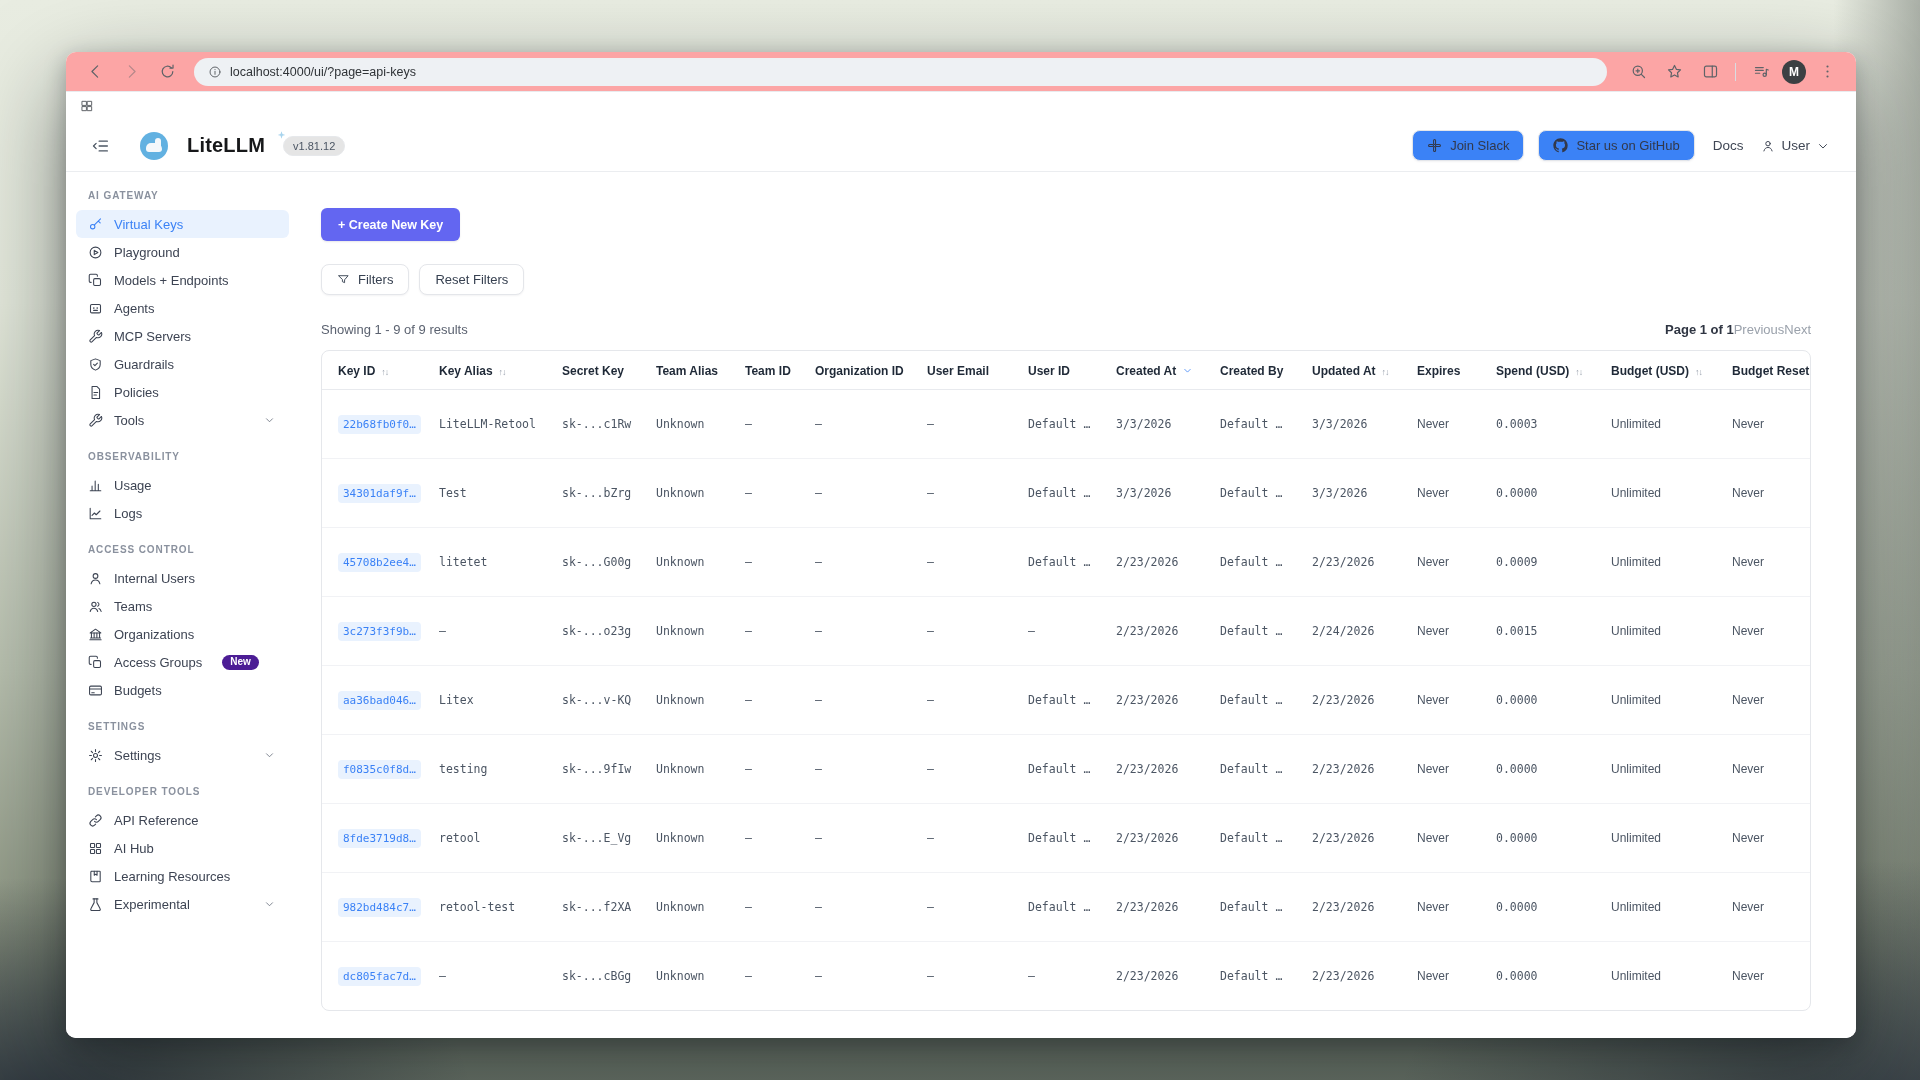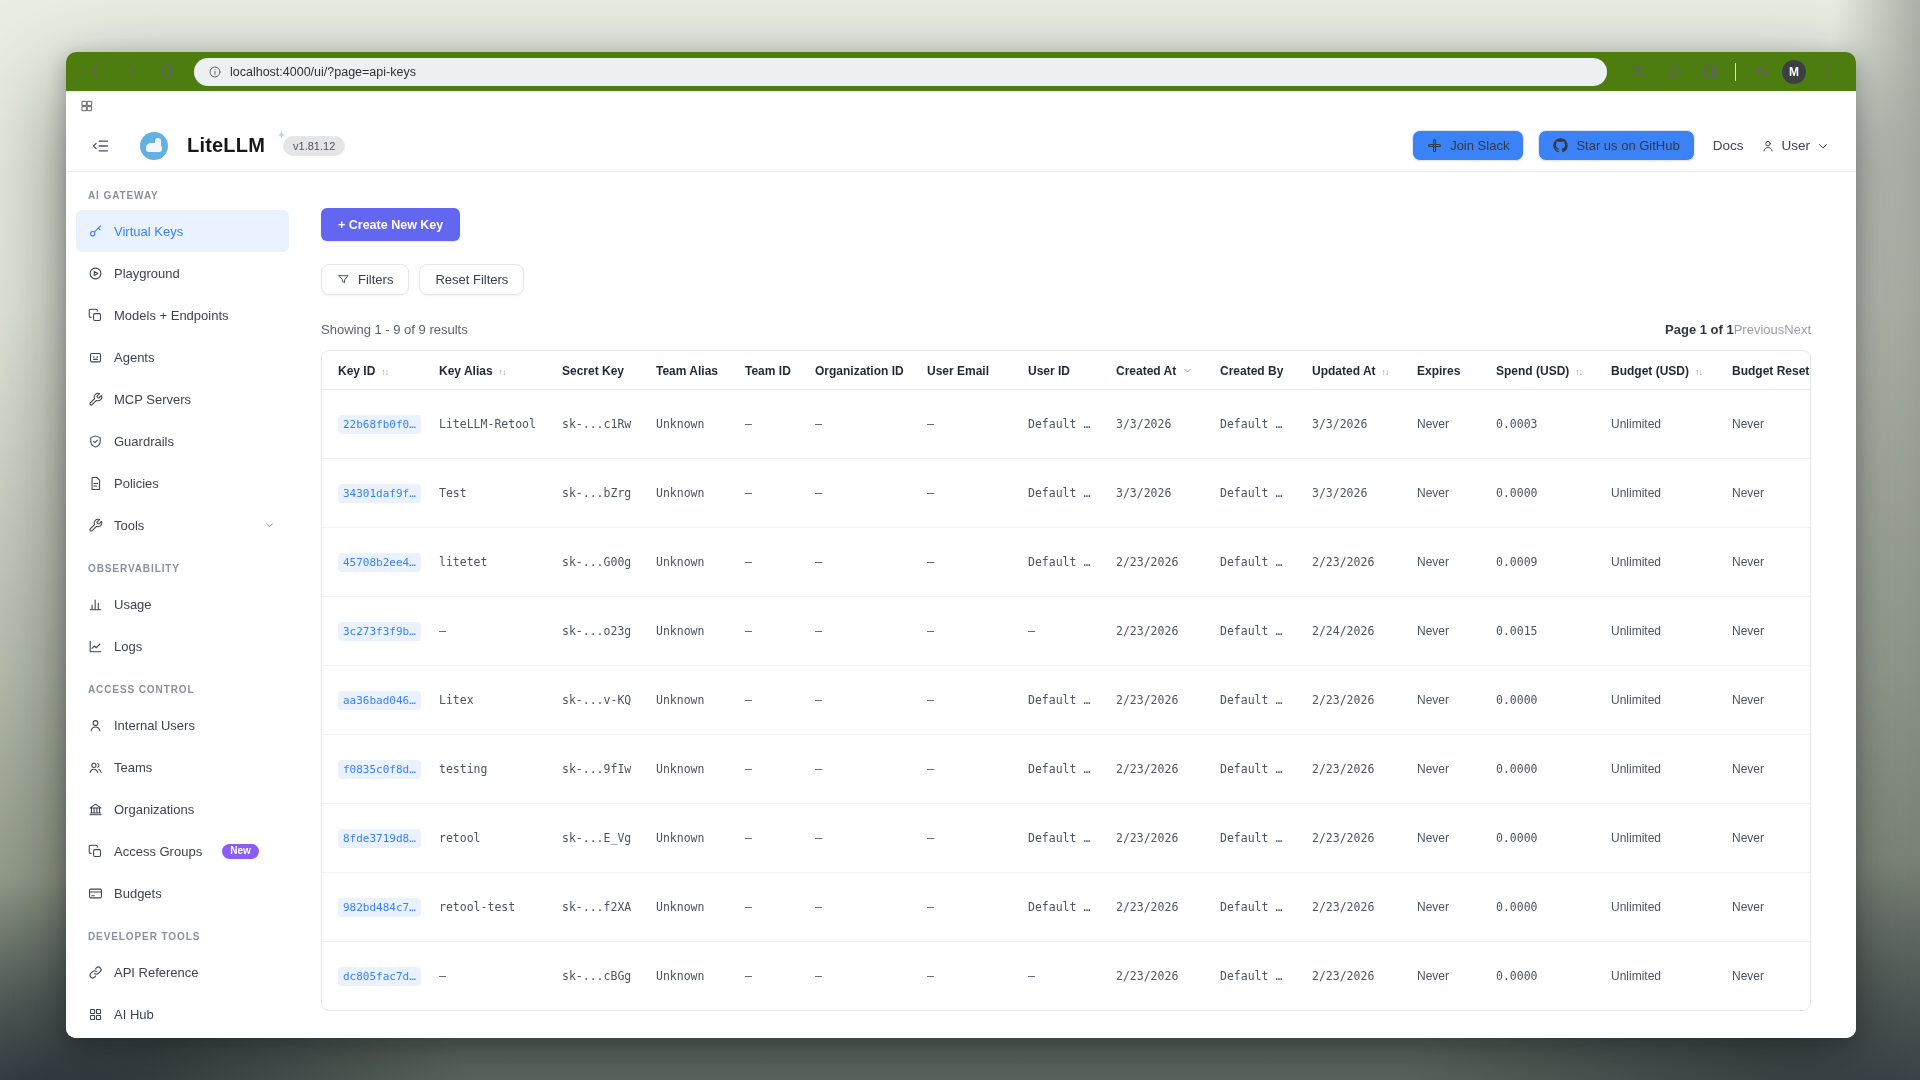--- a/index.html
+++ b/index.html
@@ -15,21 +15,21 @@
   }
   .window{
     position:absolute; left:66px; top:52px; width:1790px; height:986px;
     background:#fff; border-radius:10px; overflow:hidden;
     box-shadow:0 34px 90px rgba(10,15,20,.5), 0 6px 22px rgba(10,15,20,.28);
     display:flex; flex-direction:column;
   }
 
   
   .toolbar{
-    height:40px; flex:0 0 40px; background:#4d7c0f; border-bottom:1px solid #e9ebee;
+    height:40px; flex:0 0 40px; background:#fca5a5; border-bottom:1px solid #e9ebee;
     display:flex; align-items:center; padding:0 14px; gap:6px; color:#5f6368;
   }
   .tb-ic{ width:30px; height:30px; border-radius:50%; display:flex; align-items:center; justify-content:center; }
   .tb-ic svg{ width:17px; height:17px; }
   .tb-ic.dim svg{ opacity:.45; }
   .urlbar{
     flex:1; height:28px; background:#eef1f4; border-radius:14px; margin:0 10px 0 6px;
     display:flex; align-items:center; gap:8px; padding:0 14px; color:#5f6368;
   }
   .urlbar svg{ width:14px; height:14px; }
@@ -74,29 +74,29 @@
 
   
   .app-body{ flex:1; display:flex; min-height:0; background:#fff; }
   .sidebar{ width:235px; flex:0 0 235px; padding:10px 12px 0 10px; overflow:hidden; }
   .side-section-label{
     font-size:10px; font-weight:700; letter-spacing:.09em; color:#8a919e;
     text-transform:uppercase; padding:0 12px; margin:17px 0 9px;
   }
   .sidebar .side-section:first-child .side-section-label{ margin-top:8px; }
   .side-item{
-    height:42px; display:flex; align-items:center; gap:11px; padding:0 12px;
+    height:28px; display:flex; align-items:center; gap:11px; padding:0 12px;
     border-radius:6px; color:#3d4453; font-size:13px; cursor:pointer; white-space:nowrap;
   }
   .side-item svg{ width:15px; height:15px; flex:0 0 15px; }
   .side-item.active{ background:#e9f2fe; color:#3b82f6; }
   .side-item .chev{ margin-left:auto; color:#6b7280; display:flex; }
   .side-item .chev svg{ width:12px; height:12px; }
   .new-badge{
-    margin-left:9px; background:#8b5cf6; color:#fff; font-size:10px; font-weight:600;
+    margin-left:9px; background:#4c1d95; color:#fff; font-size:10px; font-weight:600;
     padding:2.5px 8px; border-radius:999px; line-height:1;
   }
 
   .main{ flex:1; padding:36px 45px 0 20px; min-width:0; }
   .create-btn{
     background:#6366f1; color:#fff; border:none; border-radius:6px; height:33px;
     padding:0 17px; font-size:12.5px; font-weight:600; font-family:inherit; cursor:pointer;
     box-shadow:0 1px 2px rgba(16,24,40,.1);
   }
   .filters-row{ margin-top:23px; display:flex; gap:10px; }
@@ -415,20 +415,37 @@
               <span style="display:flex">
                 <svg viewBox="0 0 24 24" fill="none" stroke="currentColor" stroke-width="1.7" stroke-linecap="round" stroke-linejoin="round">
                   <rect x="2.5" y="5" width="19" height="14" rx="2"></rect>
                   <path d="M2.5 9.5h19M6 15.5h4"></path>
                 </svg>
               </span>
               <span>Budgets</span>
             </div>
           </div>
           <div class="side-section">
+            <div class="side-section-label">Settings</div>
+            <div class="side-item">
+              <span style="display:flex">
+                <svg viewBox="0 0 24 24" fill="none" stroke="currentColor" stroke-width="1.7" stroke-linecap="round" stroke-linejoin="round">
+                  <circle cx="12" cy="12" r="3.2"></circle>
+                  <path d="M12 2.5v3M12 18.5v3M2.5 12h3M18.5 12h3M5.2 5.2l2.1 2.1M16.7 16.7l2.1 2.1M18.8 5.2l-2.1 2.1M7.3 16.7l-2.1 2.1"></path>
+                </svg>
+              </span>
+              <span>Settings</span>
+              <span class="chev">
+                <svg viewBox="0 0 24 24" fill="none" stroke="currentColor" stroke-width="1.7" stroke-linecap="round" stroke-linejoin="round">
+                  <path d="M6 9.5l6 6 6-6"></path>
+                </svg>
+              </span>
+            </div>
+          </div>
+          <div class="side-section">
             <div class="side-section-label">Developer Tools</div>
             <div class="side-item">
               <span style="display:flex">
                 <svg viewBox="0 0 24 24" fill="none" stroke="currentColor" stroke-width="1.7" stroke-linecap="round" stroke-linejoin="round">
                   <path d="M10.5 13.5a4.2 4.2 0 0 0 6 0l3-3a4.24 4.24 0 0 0-6-6l-1.7 1.7"></path>
                   <path d="M13.5 10.5a4.2 4.2 0 0 0-6 0l-3 3a4.24 4.24 0 0 0 6 6l1.7-1.7"></path>
                 </svg>
               </span>
               <span>API Reference</span>
             </div>
@@ -453,37 +470,20 @@
               <span>Learning Resources</span>
             </div>
             <div class="side-item">
               <span style="display:flex">
                 <svg viewBox="0 0 24 24" fill="none" stroke="currentColor" stroke-width="1.7" stroke-linecap="round" stroke-linejoin="round">
                   <path d="M9.8 3v6l-5.2 9.7a1.8 1.8 0 0 0 1.6 2.8h11.6a1.8 1.8 0 0 0 1.6-2.8L14.2 9V3"></path>
                   <path d="M8 3h8"></path>
                 </svg>
               </span>
               <span>Experimental</span>
-              <span class="chev">
-                <svg viewBox="0 0 24 24" fill="none" stroke="currentColor" stroke-width="1.7" stroke-linecap="round" stroke-linejoin="round">
-                  <path d="M6 9.5l6 6 6-6"></path>
-                </svg>
-              </span>
-            </div>
-          </div>
-          <div class="side-section">
-            <div class="side-section-label">Settings</div>
-            <div class="side-item">
-              <span style="display:flex">
-                <svg viewBox="0 0 24 24" fill="none" stroke="currentColor" stroke-width="1.7" stroke-linecap="round" stroke-linejoin="round">
-                  <circle cx="12" cy="12" r="3.2"></circle>
-                  <path d="M12 2.5v3M12 18.5v3M2.5 12h3M18.5 12h3M5.2 5.2l2.1 2.1M16.7 16.7l2.1 2.1M18.8 5.2l-2.1 2.1M7.3 16.7l-2.1 2.1"></path>
-                </svg>
-              </span>
-              <span>Settings</span>
               <span class="chev">
                 <svg viewBox="0 0 24 24" fill="none" stroke="currentColor" stroke-width="1.7" stroke-linecap="round" stroke-linejoin="round">
                   <path d="M6 9.5l6 6 6-6"></path>
                 </svg>
               </span>
             </div>
           </div>
         </nav>
 
       <main class="main">

